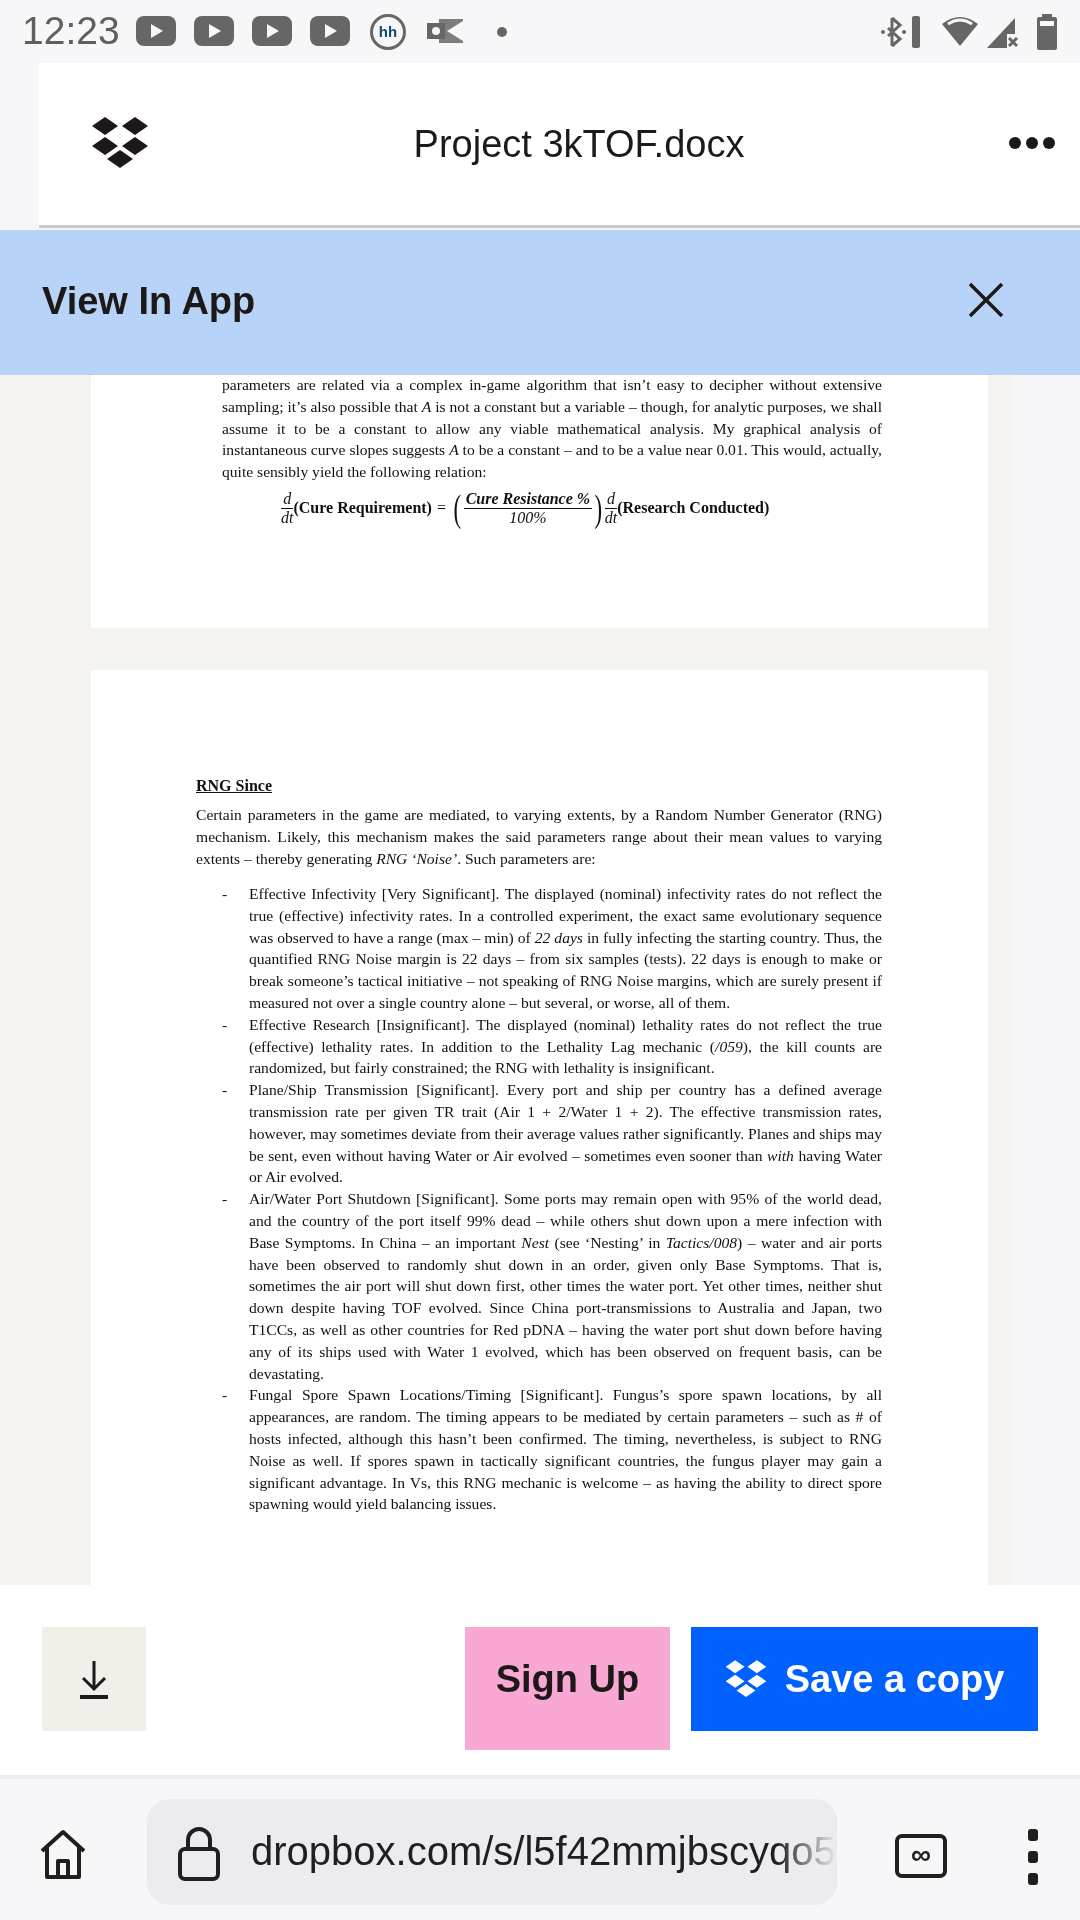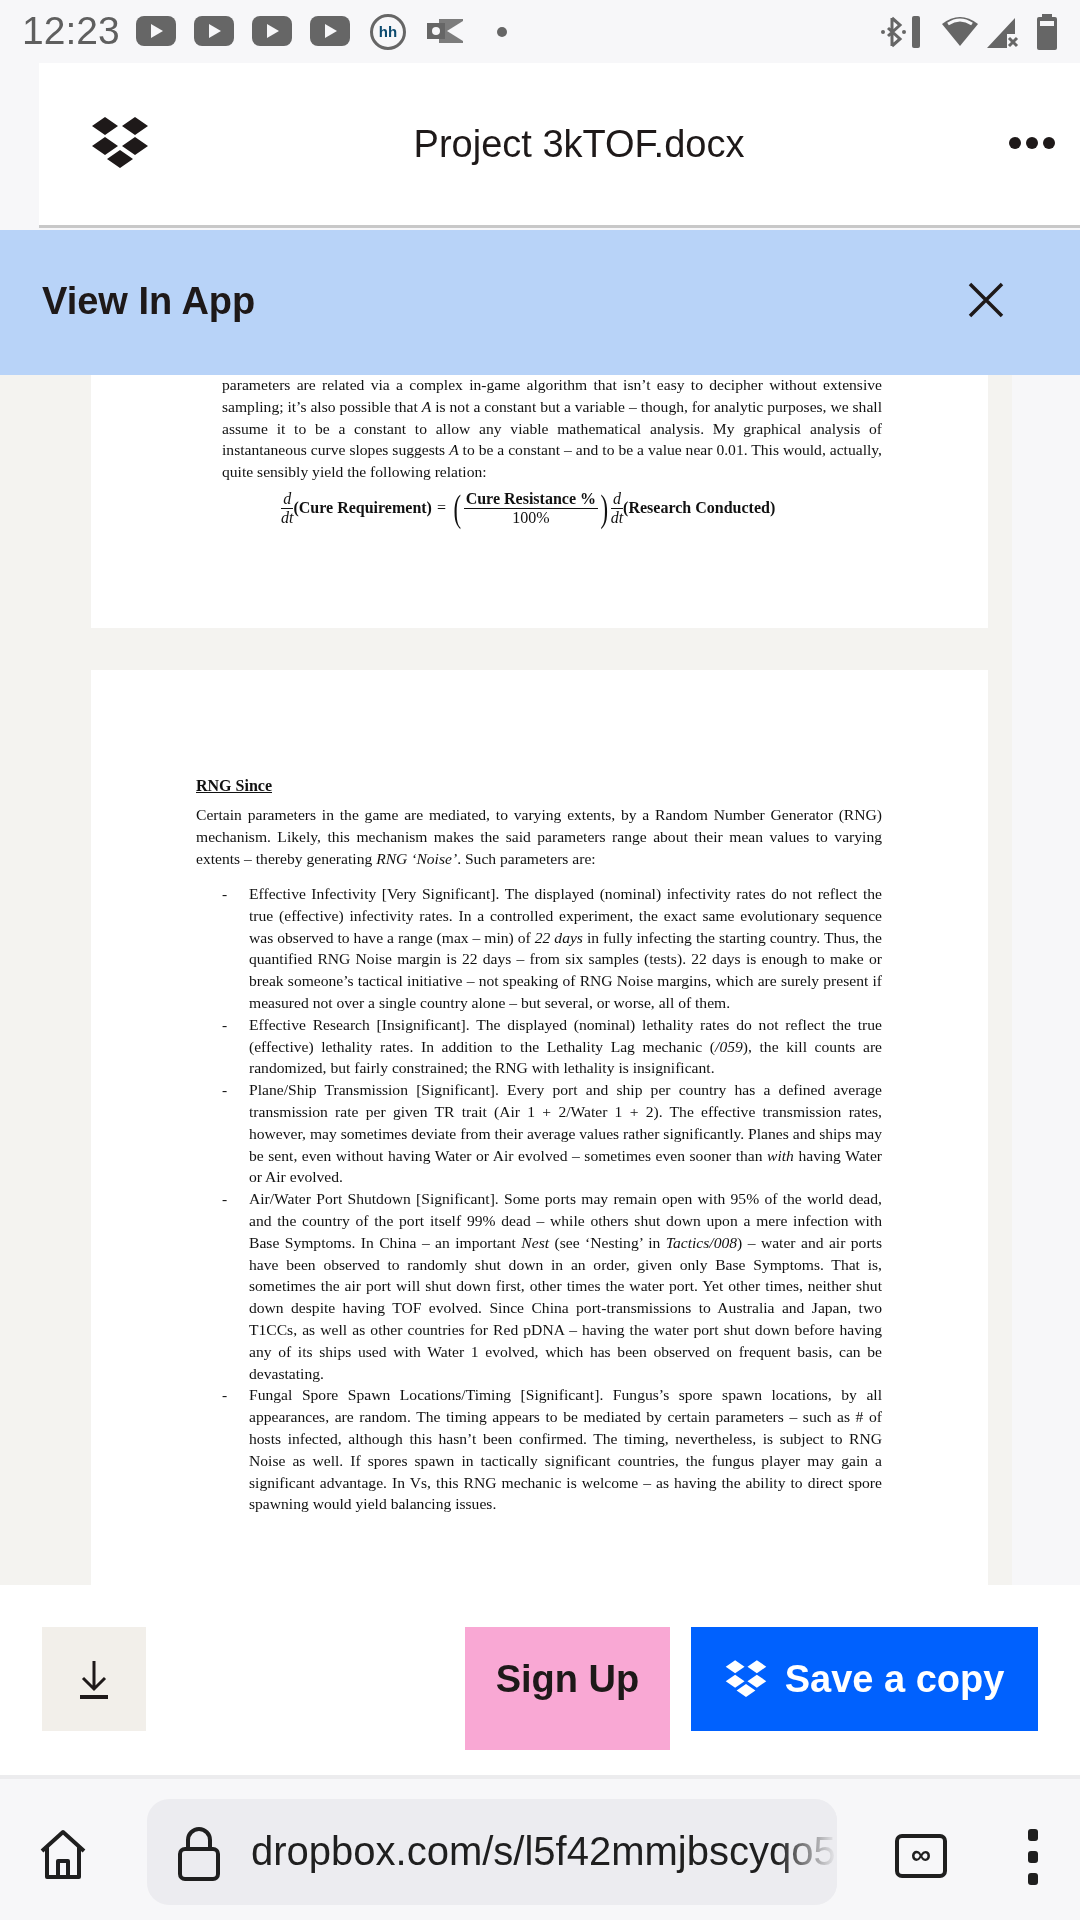--- a/index.html
+++ b/index.html
@@ -29,21 +29,21 @@
   .banner-close { position: absolute; left: 966px; top: 50px; width: 40px; height: 40px; }
 
   
   .viewport { position: absolute; left: 0; top: 375px; width: 1012px; height: 1210px; background: #f4f3f0; overflow: hidden; padding-left: 26px; }
   .page { position: absolute; left: 91px; width: 897px; background: #ffffff; }
   .page1 { top: -60px; height: 313px; }
   .page2 { top: 295px; height: 1000px; }
   .doc { font-family: "Liberation Serif", serif; font-size: 15.6px; line-height: 21.8px; color: #111; text-align: justify; }
   .p1text { position: absolute; left: 131px; width: 660px; top: 59px; }
   .equation { position: absolute; left: 190px; top: 173px; width: 580px; height: 50px; font-family: "Liberation Serif", serif; color: #111; }
-  .eq-frac { display: inline-block; vertical-align: middle; text-align: center; }
+  .eq-frac { display: inline-block; vertical-align: middle; text-align: center; font-style: italic; }
   .eq-frac .num { display: block; border-bottom: 1px solid #111; padding: 0 2px; line-height: 18px; }
   .eq-frac .den { display: block; line-height: 18px; }
   .eq-row { display: flex; align-items: center; font-size: 16px; white-space: nowrap; }
   .paren { font-size: 38px; font-weight: 200; line-height: 40px; transform: scaleX(0.6); display: inline-block; }
   .eq-b { font-weight: bold; }
   .i { font-style: italic; }
 
   .heading { position: absolute; left: 105px; top: 107px; font-family: "Liberation Serif", serif; font-weight: bold; text-decoration: underline; font-size: 16px; color: #111; }
   .intro { position: absolute; left: 105px; width: 686px; top: 134px; }
   .list { position: absolute; left: 105px; width: 686px; top: 213px; list-style: none; }

